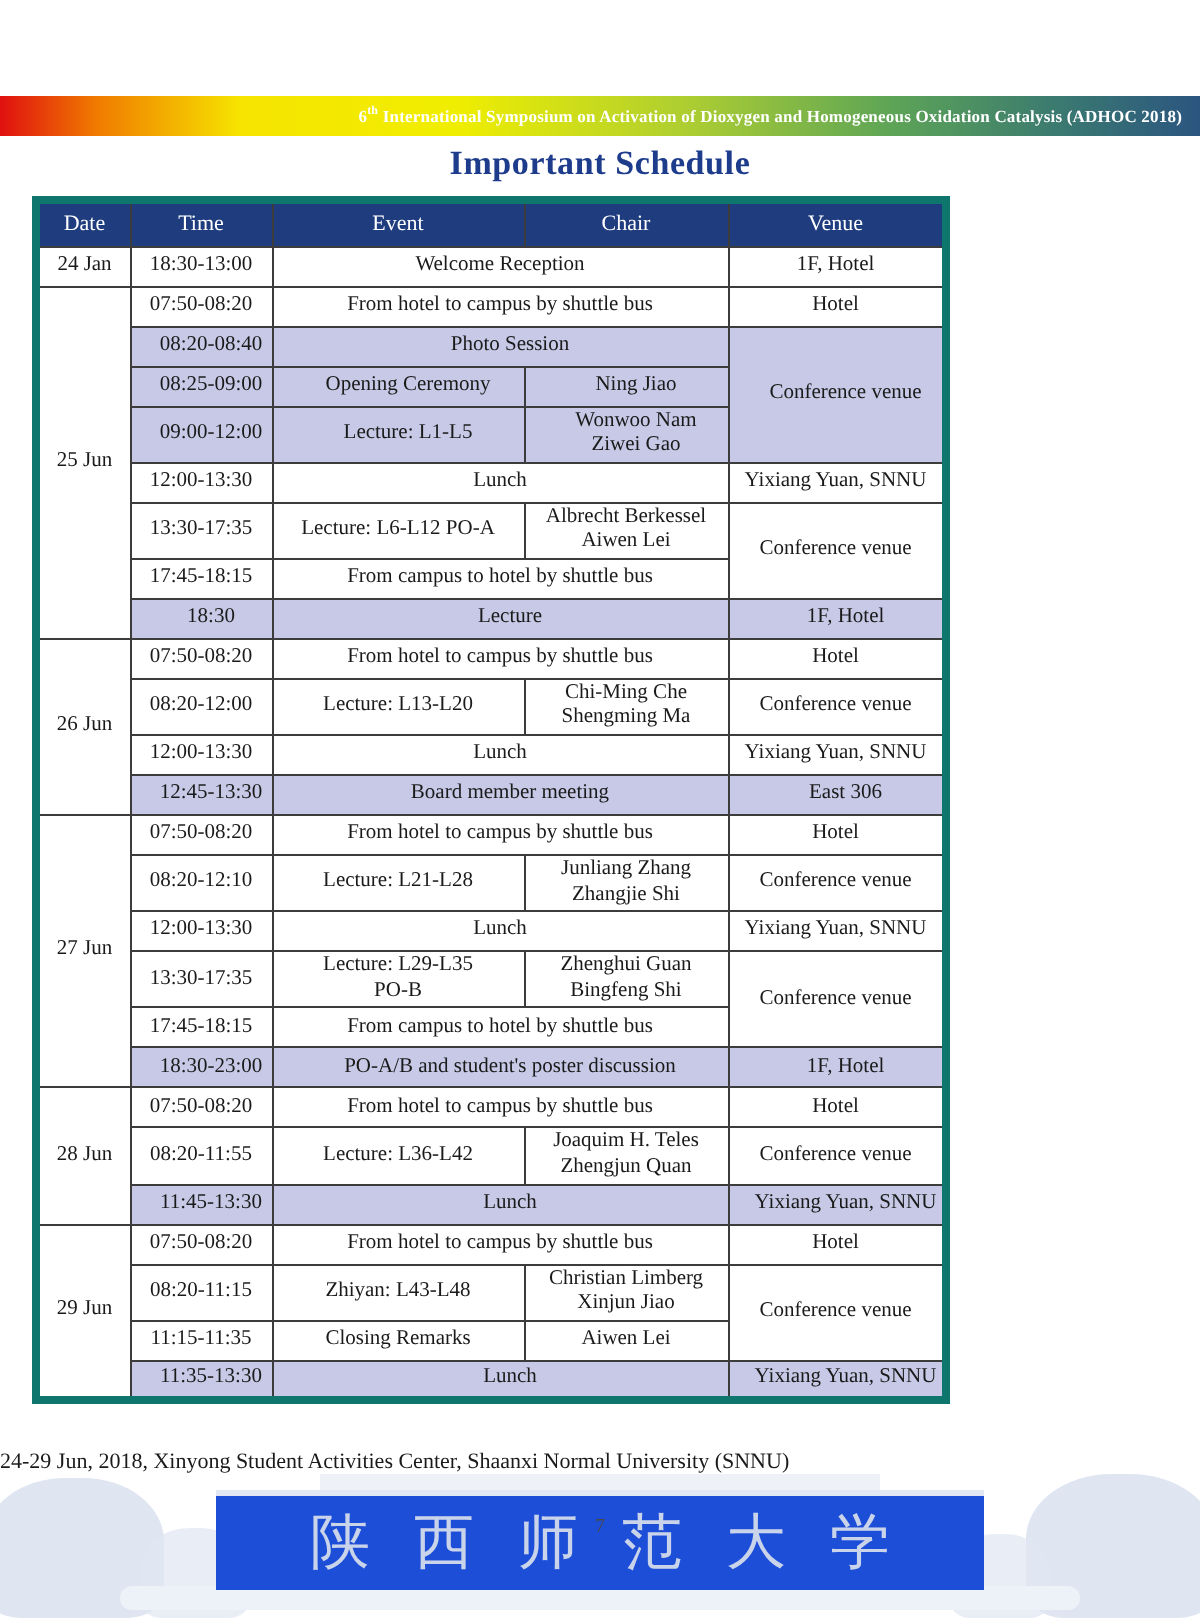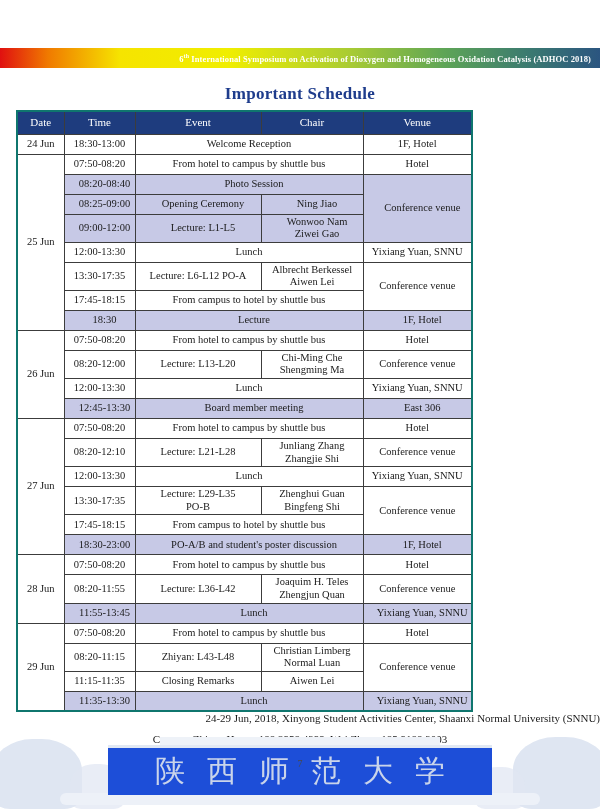--- a/index.html
+++ b/index.html
@@ -27,53 +27,53 @@
   }
   .banner-text {
     color: #ffffff;
     font-size: 8.5px;
     font-weight: bold;
     letter-spacing: 0.1px;
     white-space: nowrap;
   }
   .banner-text sup { font-size: 6px; }
   .page-title {
-    margin-top: 16px;
+    margin-top: 4px;
     text-align: center;
     color: #1e3c8c;
     font-size: 17px;
     font-weight: bold;
     letter-spacing: 0.3px;
   }
   table.schedule {
     margin: 6px auto 0 auto;
     width: 455px;
     border-collapse: collapse;
     table-layout: fixed;
     font-size: 10.5px;
     line-height: 1.2;
   }
   table.schedule th, table.schedule td {
     border: 1px solid #3c3c3c;
     text-align: center;
     vertical-align: middle;
     padding: 1px 2px;
   }
-  table.schedule { border: 2px solid #0f766e; margin-left: 16px; }
+  table.schedule { border: 4px solid #0f766e; margin-left: 16px; }
   table.schedule th {
     background: #1e3c7e;
     color: #ffffff;
     font-weight: normal;
     font-size: 11px;
     height: 23px;
   }
   table.schedule td { height: 20px; background: #ffffff; }
   table.schedule tr.shaded td { background: #c7c9e6; padding-left: 12px; }
   td.cell-event, td.cell-chair { white-space: pre-line; }
-  .footer-line1 { margin-top: 0; text-align: right; font-size: 11px; padding-left: 28px; }
+  .footer-line1 { margin-top: 23px; text-align: left; font-size: 11px; }
   .footer-line2 { margin-top: 9px; text-align: center; font-size: 11px; }
   .page-number {
     position: absolute;
     bottom: 40px; left: 0; width: 100%;
     text-align: center;
     font-size: 10px; color: #4a4a4a;
     z-index: 3;
   }
   .wm-band {
     position: absolute;
@@ -129,21 +129,21 @@
         <th>Date</th>
         <th>Time</th>
         <th>Event</th>
         <th>Chair</th>
         <th>Venue</th>
       </tr>
     </thead>
     <tbody>
 
       <tr>
-        <td class="cell-date">24 Jun</td>
+        <td class="cell-date">24 Jan</td>
         <td class="cell-time">18:30-13:00</td>
         <td class="cell-event" colspan="2">Welcome Reception</td>
         <td class="cell-venue">1F, Hotel</td>
       </tr>
 
       <tr>
         <td class="cell-date" rowspan="8">25 Jun</td>
         <td class="cell-time">07:50-08:20</td>
         <td class="cell-event" colspan="2">From hotel to campus by shuttle bus</td>
         <td class="cell-venue">Hotel</td>
@@ -253,36 +253,36 @@
         <td class="cell-venue">Hotel</td>
       </tr>
       <tr>
         <td class="cell-time">08:20-11:55</td>
         <td class="cell-event">Lecture: L36-L42</td>
         <td class="cell-chair">Joaquim H. Teles
 Zhengjun Quan</td>
         <td class="cell-venue">Conference venue</td>
       </tr>
       <tr class="shaded">
-        <td class="cell-time">11:55-13:45</td>
+        <td class="cell-time">11:45-13:30</td>
         <td class="cell-event" colspan="2">Lunch</td>
         <td class="cell-venue">Yixiang Yuan, SNNU</td>
       </tr>
 
       <tr>
         <td class="cell-date" rowspan="4">29 Jun</td>
         <td class="cell-time">07:50-08:20</td>
         <td class="cell-event" colspan="2">From hotel to campus by shuttle bus</td>
         <td class="cell-venue">Hotel</td>
       </tr>
       <tr>
         <td class="cell-time">08:20-11:15</td>
         <td class="cell-event">Zhiyan: L43-L48</td>
         <td class="cell-chair">Christian Limberg
-Normal Luan</td>
+Xinjun Jiao</td>
         <td class="cell-venue" rowspan="2">Conference venue</td>
       </tr>
       <tr>
         <td class="cell-time">11:15-11:35</td>
         <td class="cell-event">Closing Remarks</td>
         <td class="cell-chair">Aiwen Lei</td>
       </tr>
       <tr class="shaded">
         <td class="cell-time">11:35-13:30</td>
         <td class="cell-event" colspan="2">Lunch</td>

